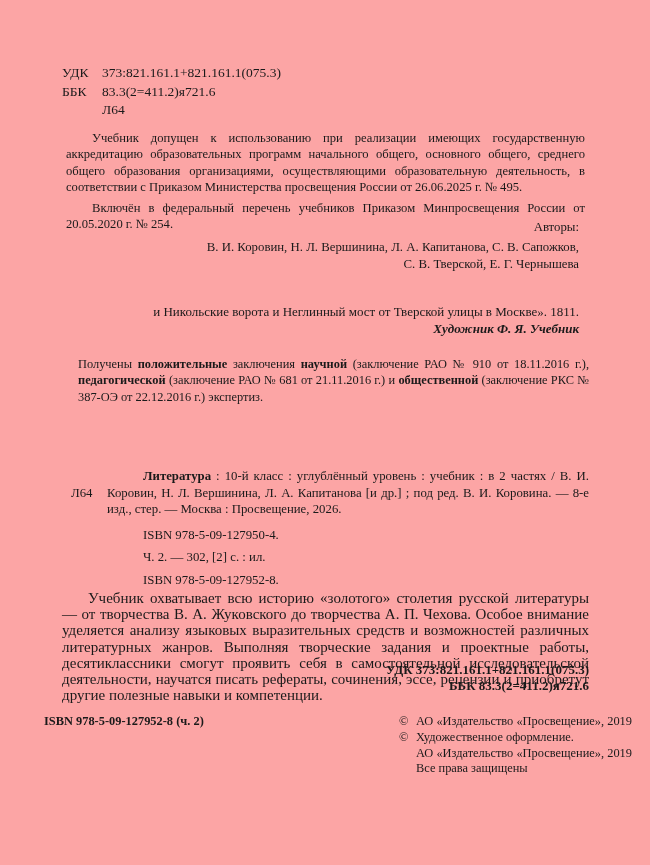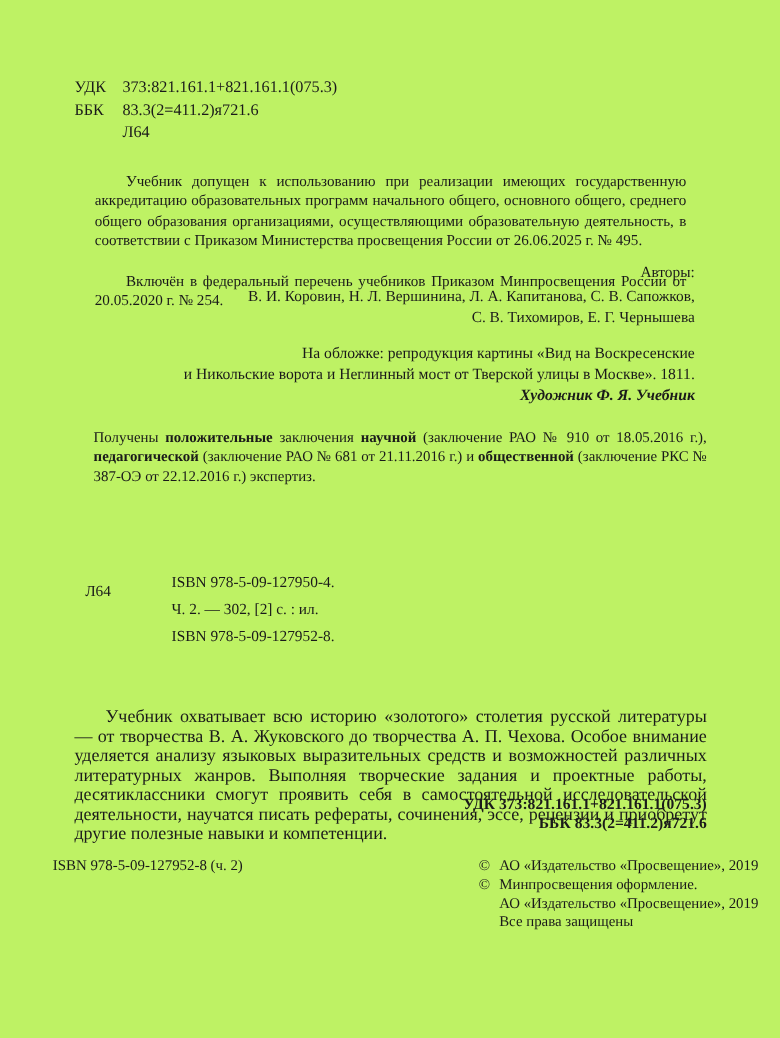--- a/index.html
+++ b/index.html
@@ -11,21 +11,21 @@
     width: 650px;
     height: 865px;
     position: relative;
     font-family: "Liberation Serif", "DejaVu Serif", serif;
     color: #1a1a1a;
     -webkit-font-smoothing: antialiased;
   }
   .page {
     position: absolute;
     inset: 0;
-    background: #bef264;
+    background: #fca5a5;
     padding-left: 21px;
   }
 
   
   .class-block {
     position: absolute;
     left: 62px;
     top: 64px;
     font-size: 13.5px;
     line-height: 18.5px;
@@ -48,21 +48,21 @@
     line-height: 16.4px;
     text-align: justify;
     text-justify: inter-word;
   }
   .approval {
     left: 62px;
     top: 126px;
     width: 527px;
   }
   .approval p {
-    margin: 17px;
+    margin: 4px;
     text-indent: 26px;
     font-family: Liberation Serif, serif;
   }
 
   
   .centered {
     position: absolute;
     left: 52px;
     width: 527px;
     text-align: right;
@@ -147,21 +147,21 @@
     position: absolute;
     left: 44px;
     top: 714px;
     width: 560px;
     font-size: 12.4px;
   }
   .footer-isbn {
     position: absolute;
     left: 0;
     top: 0;
-    font-weight: normal;
+    font-weight: bold;
     line-height: 15.8px;
   }
   .footer-isbn span { display: block; white-space: nowrap; }
   .footer-rights {
     position: absolute;
     left: 355px;
     top: 0;
     line-height: 15.8px;
   }
   .rights-row {
@@ -190,35 +190,38 @@
   </div>
 
   <div class="para approval">
     <p>Учебник допущен к использованию при реализации имеющих государственную аккредитацию образовательных программ начального общего, основного общего, среднего общего образования организациями, осуществляющими образовательную деятельность, в соответствии с Приказом Министерства просвещения России от 26.06.2025 г. № 495.</p>
     <p>Включён в федеральный перечень учебников Приказом Минпросвещения России от 20.05.2020 г. № 254.</p>
   </div>
 
   <div class="centered authors">
     <span class="heading">Авторы:</span>
     <span class="line">В. И. Коровин, Н. Л. Вершинина, Л. А. Капитанова, С. В. Сапожков,</span><br>
-    <span class="line">С. В. Тихомиров, Е. Г. Чернышева</span>
+    <span class="line">С. В. Тверской, Е. Г. Чернышева</span>
   </div>
 
   <div class="centered cover-note">
-    <span>На обложке: репродукция картины «Вид на Воскресенские</span><br>
+    <br>
     <span>и Никольские ворота и Неглинный мост от Тверской улицы в Москве». 1811.</span>
     <span class="artist">Художник Ф. Я. Учебник</span>
   </div>
 
   <div class="para conclusions">
-    <p><span>Получены </span><b>положительные</b><span> заключения </span><b>научной</b><span> (заключение РАО № 910 от 18.05.2016 г.), </span><b>педагогической</b><span> (заключение РАО № 681 от 21.11.2016 г.) и </span><b>общественной</b><span> (заключение РКС № 387-ОЭ от 22.12.2016 г.) экспертиз.</span></p>
+    <p><span>Получены </span><b>положительные</b><span> заключения </span><b>научной</b><span> (заключение РАО № 910 от 18.11.2016 г.), </span><b>педагогической</b><span> (заключение РАО № 681 от 21.11.2016 г.) и </span><b>общественной</b><span> (заключение РКС № 387-ОЭ от 22.12.2016 г.) экспертиз.</span></p>
   </div>
 
   <div class="catalog">
     <span class="shelf-mark">Л64</span>
+    <div class="catalog-body">
+      <p><b>Литература</b><span> : 10-й класс : углублённый уровень : учебник : в 2 частях / В. И. Коровин, Н. Л. Вершинина, Л. А. Капитанова [и др.] ; под ред. В. И. Коровина. — 8-е изд., стер. — Москва : Просвещение, 2026.</span></p>
+    </div>
     <div class="catalog-sub">
       <span>ISBN 978-5-09-127950-4.</span>
       <span>Ч. 2. — 302, [2] с. : ил.</span>
       <span>ISBN 978-5-09-127952-8.</span>
     </div>
   </div>
 
   <div class="para annotation">
     <p>Учебник охватывает всю историю «золотого» столетия русской литературы — от творчества В. А. Жуковского до творчества А. П. Чехова. Особое внимание уделяется анализу языковых выразительных средств и возможностей различных литературных жанров. Выполняя творческие задания и проектные работы, десятиклассники смогут проявить себя в самостоятельной исследовательской деятельности, научатся писать рефераты, сочинения, эссе, рецензии и приобретут другие полезные навыки и компетенции.</p>
   </div>
@@ -227,19 +230,19 @@
     <span>УДК 373:821.161.1+821.161.1(075.3)</span>
     <span>ББК 83.3(2=411.2)я721.6</span>
   </div>
 
   <div class="footer">
     <div class="footer-isbn">
       <span>ISBN 978-5-09-127952-8 (ч. 2)</span>
     </div>
     <div class="footer-rights">
       <span class="rights-row"><span class="rights-mark">©</span><span>АО «Издательство «Просвещение», 2019</span></span>
-      <span class="rights-row"><span class="rights-mark">©</span><span>Минпросвещения оформление.</span></span>
+      <span class="rights-row"><span class="rights-mark">©</span><span>Художественное оформление.</span></span>
       <span class="rights-row rights-indent">АО «Издательство «Просвещение», 2019</span>
       <span class="rights-row rights-indent">Все права защищены</span>
     </div>
   </div>
 
 </div>
 
 </body></html>

